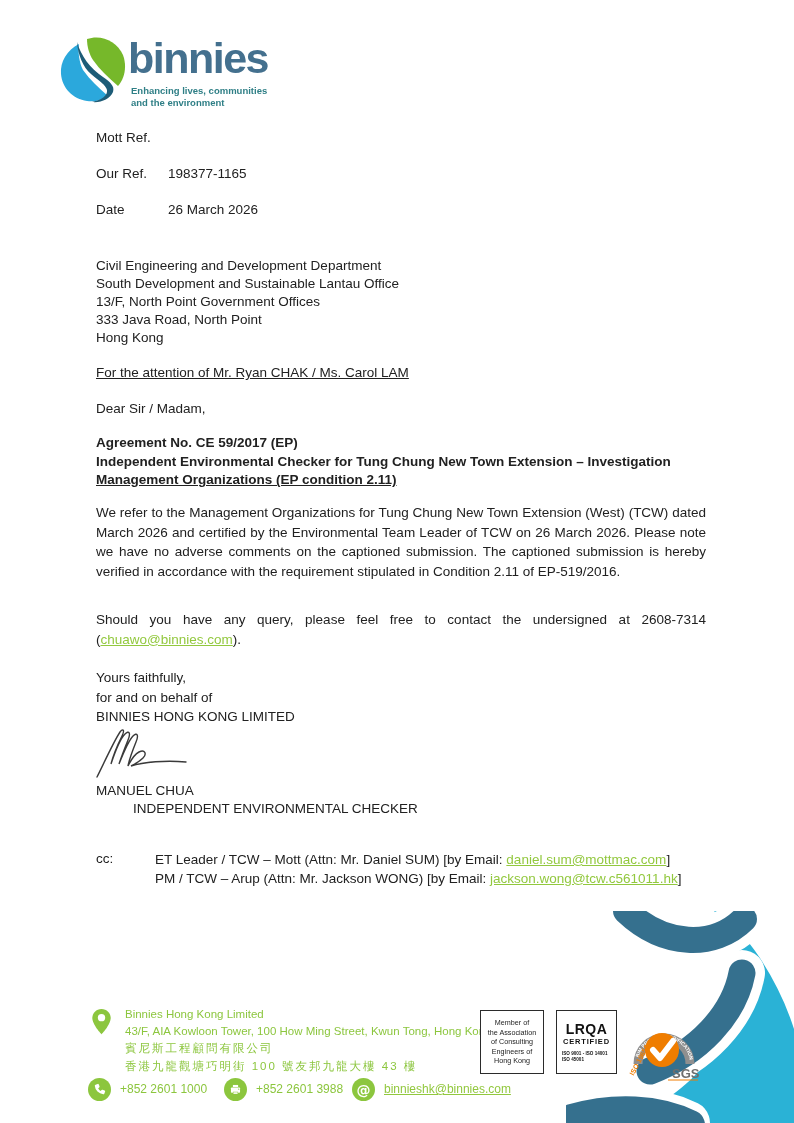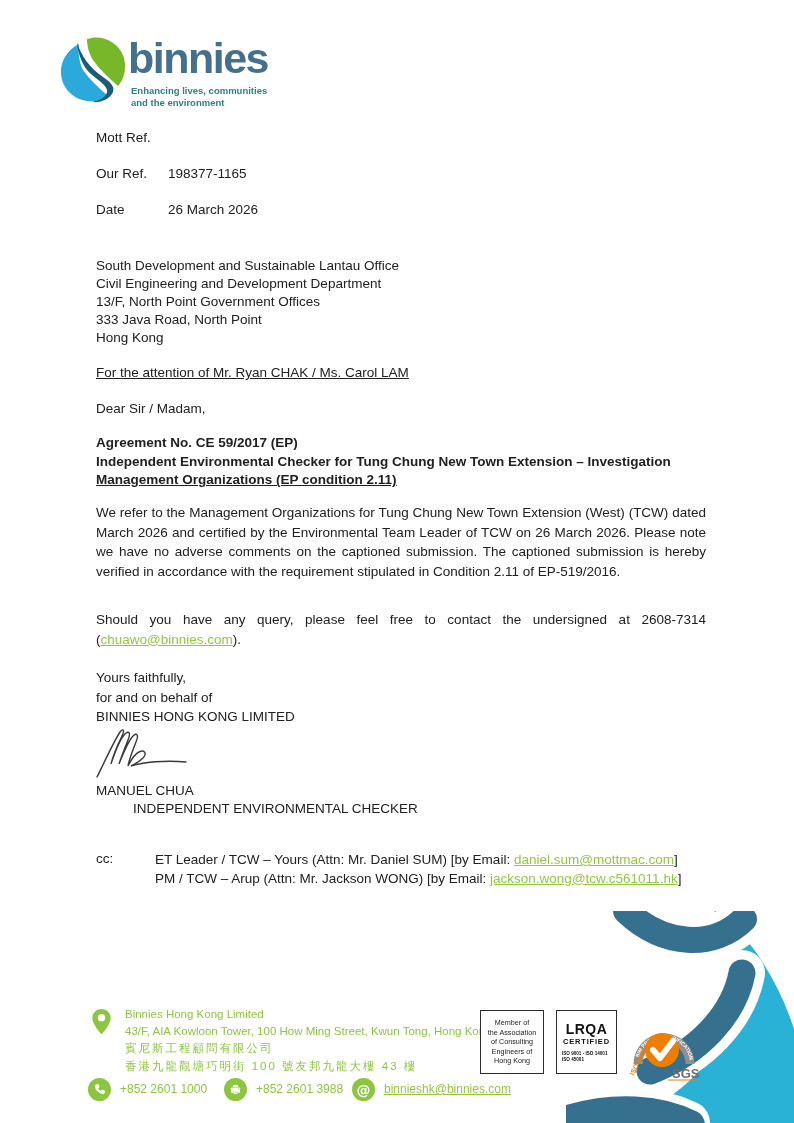--- a/index.html
+++ b/index.html
@@ -78,22 +78,22 @@
     <span class="ref-label">Mott Ref.</span><span></span>
   </div>
   <div class="abs ref-row" style="top:166px;">
     <span class="ref-label">Our Ref.</span><span>198377-1165</span>
   </div>
   <div class="abs ref-row" style="top:202px;">
     <span class="ref-label">Date</span><span>26 March 2026</span>
   </div>
 
   <div class="abs" style="left:96px; top:257px;">
+    <div class="addr-line">Civil Engineering and Development Department</div>
     <div class="addr-line">South Development and Sustainable Lantau Office</div>
-    <div class="addr-line">Civil Engineering and Development Department</div>
     <div class="addr-line">13/F, North Point Government Offices</div>
     <div class="addr-line">333 Java Road, North Point</div>
     <div class="addr-line">Hong Kong</div>
   </div>
 
   <div class="abs attention" style="left:96px; top:365px;">For the attention of Mr. Ryan CHAK / Ms. Carol LAM</div>
   <div class="abs" style="left:96px; top:401px;">Dear Sir / Madam,</div>
 
   <div class="abs subject" style="left:96px; top:434px;">
     <div>Agreement No. CE 59/2017 (EP)</div>
@@ -117,21 +117,21 @@
   <div class="abs" style="left:94px; top:727px; width:110px; height:54px;">
     <svg width="110" height="54" viewBox="0 0 110 54">
       <path d="M3 50 C10 36 20 14 26 5 C29 1 31 3 28 9 C23 19 19 29 17 37 C21 25 27 11 31 7 C35 3 37 6 34 13 C30 23 27 31 25 37 C29 27 35 13 39 9 C43 5 45 8 42 15 C38 25 35 33 34 39 C37 33 41 27 45 25 C51 22 53 27 49 31 C45 35 41 37 37 39 C49 35 72 33 92 35" fill="none" stroke="#3a3a3a" stroke-width="1.4" stroke-linecap="round"></path>
     </svg>
   </div>
   <div class="abs" style="left:96px; top:783px;">MANUEL CHUA</div>
   <div class="abs" style="left:96px; top:801px;margin-left:37px;">INDEPENDENT ENVIRONMENTAL CHECKER</div>
 
   <div class="abs cc-label" style="top:851px;">cc:</div>
   <div class="abs cc-entries" style="top:851px;">
-    <div><span>ET Leader / TCW – Yours (Attn: Mr. Daniel SUM) [by Email: </span><a class="green-link">daniel.sum@mottmac.com</a><span>]</span></div>
+    <div><span>ET Leader / TCW – Mott (Attn: Mr. Daniel SUM) [by Email: </span><a class="green-link">daniel.sum@mottmac.com</a><span>]</span></div>
     <div><span>PM / TCW – Arup (Attn: Mr. Jackson WONG) [by Email: </span><a class="green-link">jackson.wong@tcw.c561011.hk</a><span>]</span></div>
   </div>
 
   <div class="abs" style="right:0; bottom:0; width:228px; height:212px;">
     <svg width="228" height="212" viewBox="0 0 228 212">
       <path d="M146 -8 C184 26 212 68 228 118 L228 212 L58 212 C102 190 136 166 142 142 C164 118 172 86 164 58 C158 34 152 12 146 -8 Z" fill="#2AB2D6"></path>
       <path d="M60 0 C98 36 148 38 178 8" fill="none" stroke="#ffffff" stroke-width="46" stroke-linecap="round"></path>
       <path d="M60 0 C98 36 148 38 178 8" fill="none" stroke="#35708E" stroke-width="26" stroke-linecap="round"></path>
       <path d="M176 62 C168 104 132 142 84 160" fill="none" stroke="#ffffff" stroke-width="46" stroke-linecap="round"></path>
       <path d="M176 62 C168 104 132 142 84 160" fill="none" stroke="#35708E" stroke-width="27" stroke-linecap="round"></path>

